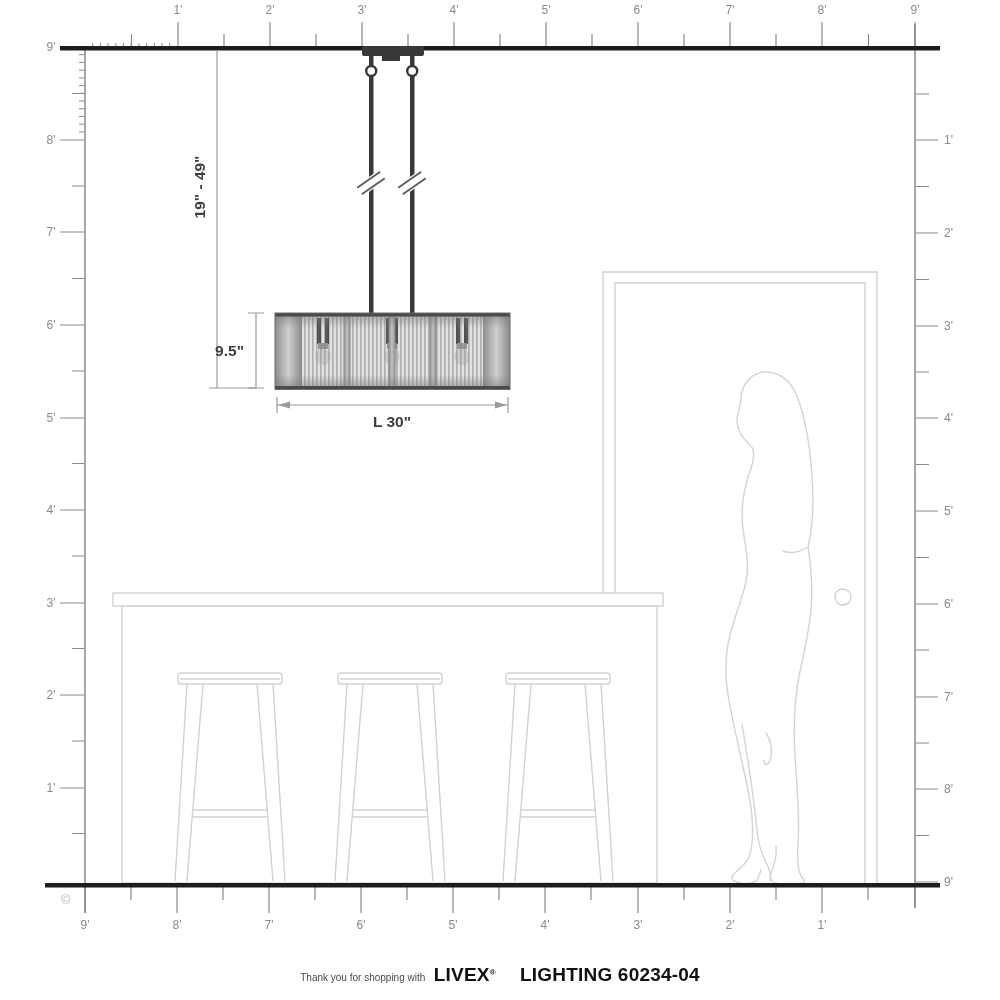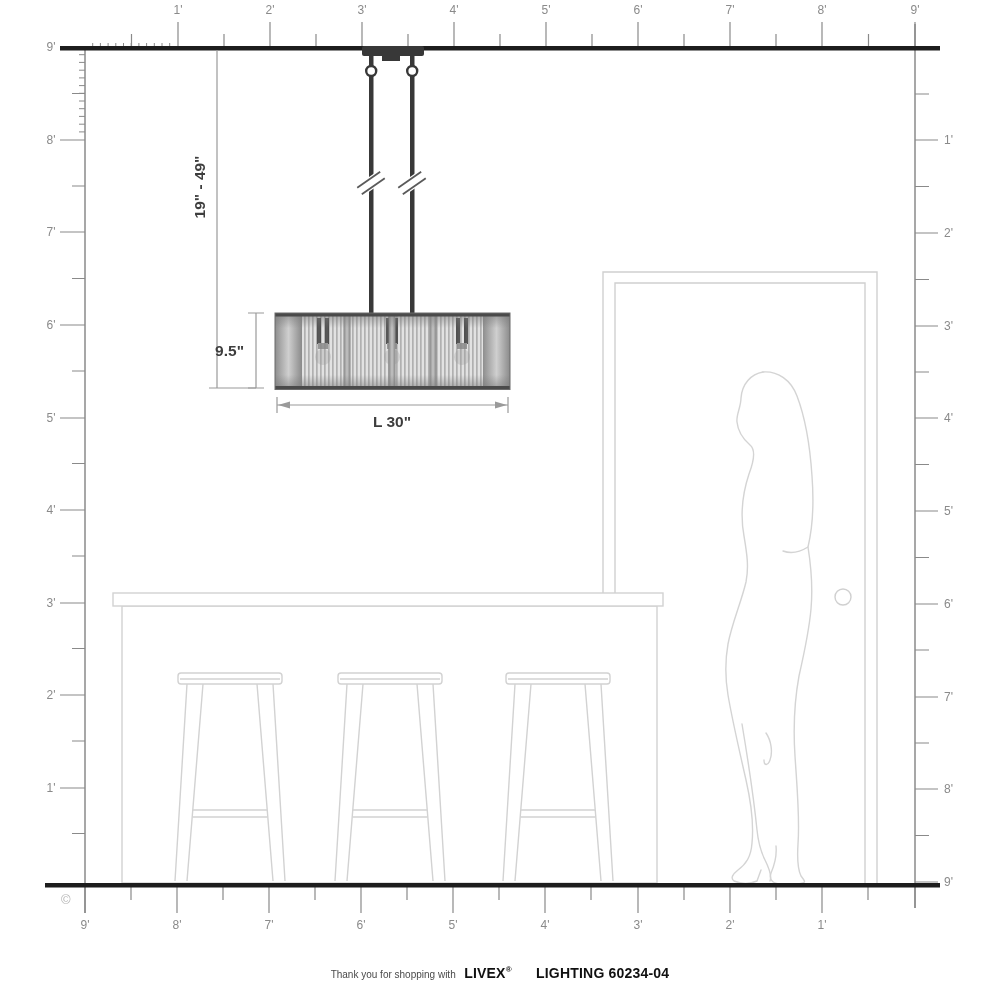--- a/index.html
+++ b/index.html
@@ -4,21 +4,21 @@
 <style>
   html,body{margin:0;padding:0;background:#ffffff;}
   .stage{position:relative;width:1000px;height:1000px;background:#ffffff;overflow:hidden;
          font-family:"Liberation Sans",sans-serif;}
   svg text{font-family:"Liberation Sans",sans-serif;}
   .ruler-label{font-size:12px;fill:#8a8a8a;}
   .dim-label{font-size:15.5px;font-weight:700;fill:#3e3e3e;}
   .copyright{font-size:13px;fill:#b4b4b4;}
   .footer{position:absolute;left:0;top:964px;width:1000px;text-align:center;white-space:nowrap;}
   .footer .prefix{font-size:10px;color:#4a4a4a;}
-  .footer .brand,.footer .suffix{font-size:14px;font-weight:700;color:#101010;letter-spacing:.2px;}
+  .footer .brand,.footer .suffix{font-size:19px;font-weight:700;color:#101010;letter-spacing:.2px;}
   .footer .reg{font-size:8px;font-weight:700;color:#101010;vertical-align:super;}
   .footer .suffix{margin-left:20px;}
   .footer .brand{margin-left:4px;}
 </style>
 </head>
 <body>
 
 <div class="stage">
 <svg width="1000" height="1000" viewBox="0 0 1000 1000">
   <defs>

